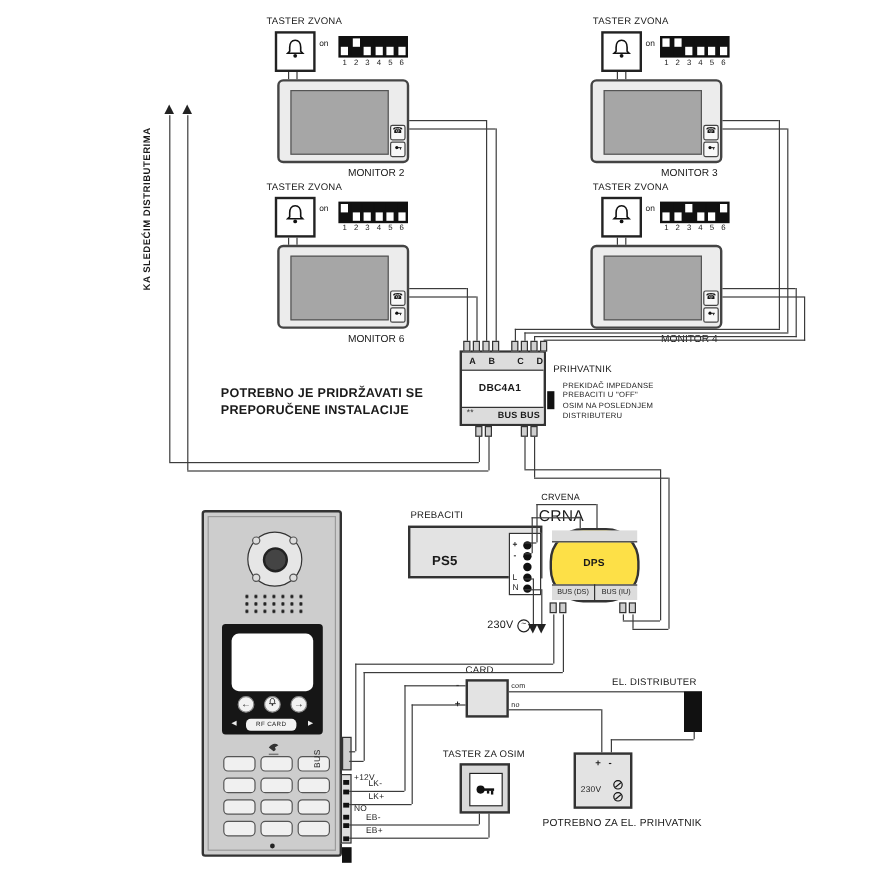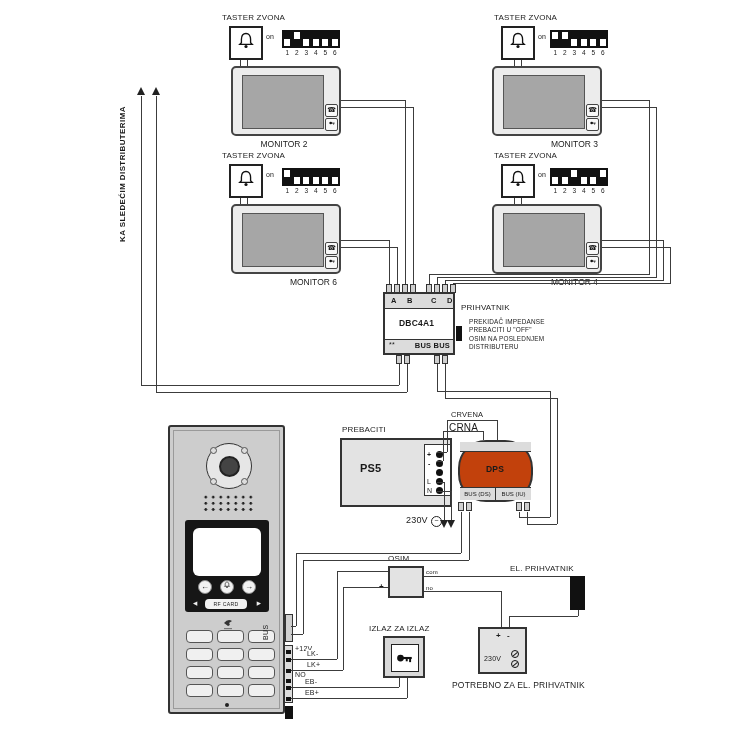--- a/index.html
+++ b/index.html
@@ -247,21 +247,21 @@
 <div class="monitor" style="left:492px;top:204px;">
   <div class="mscreen"></div>
   <div class="micon" style="top:36px;">☎</div>
   <div class="micon" style="top:50px;"><svg width="8" height="8" viewBox="0 0 24 24">
         <circle cx="8" cy="12" r="4" fill="#111"></circle>
         <rect x="11" y="11" width="9" height="2.4" fill="#111"></rect>
         <rect x="16" y="13" width="2.2" height="4" fill="#111"></rect>
       </svg></div>
 </div>
 
-<div class="mlabel" style="left:231px;top:139px;text-align:center;">MONITOR 2</div>
+<div class="mlabel" style="left:231px;top:139px;">MONITOR 2</div>
 <div class="mlabel" style="left:492px;top:139px;">MONITOR 3</div>
 <div class="mlabel" style="left:231px;top:277px;">MONITOR 6</div>
 <div class="mlabel" style="left:492px;top:277px;">MONITOR 4</div>
 
 <div class="graybox" style="left:383px;top:292px;width:72px;height:63px;background:#fff;">
   <div style="position:absolute;left:0;top:0;right:0;height:14px;background:#dcdcdc;border-bottom:1.5px solid #333;">
     <span class="lbl" style="left:6px;top:2px;font-size:7.5px;font-weight:bold;">A</span>
     <span class="lbl" style="left:22px;top:2px;font-size:7.5px;font-weight:bold;">B</span>
     <span class="lbl" style="left:46px;top:2px;font-size:7.5px;font-weight:bold;">C</span>
     <span class="lbl" style="left:62px;top:2px;font-size:7.5px;font-weight:bold;">D</span>
@@ -288,46 +288,48 @@
 <div class="stub" style="left:426px;top:284px;"></div>
 <div class="stub" style="left:434px;top:284px;"></div>
 <div class="stub" style="left:442px;top:284px;"></div>
 <div class="stub" style="left:450px;top:284px;"></div>
 <div class="stub" style="left:396px;top:355px;"></div>
 <div class="stub" style="left:404px;top:355px;"></div>
 <div class="stub" style="left:434px;top:355px;"></div>
 <div class="stub" style="left:442px;top:355px;"></div>
 
 <div class="warn" style="left:184px;top:322px;">
+  <div>POTREBNO JE PRIDRŽAVATI SE</div>
+  <div>PREPORUČENE INSTALACIJE</div>
 </div>
 
 <div class="lbl" style="left:342px;top:425px;">PREBACITI</div>
-<div class="graybox" style="left:340px;top:438px;width:112px;height:69px;">
+<div class="graybox" style="left:340px;top:438px;width:112px;height:44px;">
   <div class="lbl" style="left:18px;top:22px;font-size:11px;font-weight:bold;">PS5</div>
   <div style="position:absolute;left:82px;top:4px;width:25px;height:50px;background:#fff;border:1px solid #333;">
     <span class="lbl" style="left:2px;top:6px;font-size:7px;font-weight:bold;">+</span>
     <span class="lbl" style="left:3px;top:15px;font-size:7px;font-weight:bold;">-</span>
     <span class="lbl" style="left:2px;top:33px;font-size:7px;">L</span>
     <span class="lbl" style="left:2px;top:42px;font-size:7px;">N</span>
     <div class="dot" style="left:11px;top:6px;"></div>
     <div class="dot" style="left:11px;top:15px;"></div>
     <div class="dot" style="left:11px;top:24px;"></div>
     <div class="dot" style="left:11px;top:33px;"></div>
     <div class="dot" style="left:11px;top:42px;"></div>
   </div>
 </div>
 <div class="lbl" style="left:406px;top:515px;font-size:9px;">230V</div>
 <div style="position:absolute;left:431px;top:516px;width:9px;height:9px;border:1px solid #222;border-radius:50%;font-size:7px;line-height:8px;text-align:center;">~</div>
 <div class="arrow-dn" style="left:440px;top:520px;"></div>
 <div class="arrow-dn" style="left:447px;top:520px;"></div>
 
 <div class="lbl lbl-bg" style="left:450px;top:410px;font-size:7.5px;">CRVENA</div>
-<div class="lbl lbl-bg" style="left:448px;top:422px;font-size:10px;">CRNA</div>
-
-<div class="graybox" style="left:458px;top:440px;width:75px;height:62px;background:#c2410c;border-radius:28px;">
+<div class="lbl lbl-bg" style="left:448px;top:422px;font-size:13px;">CRNA</div>
+
+<div class="graybox" style="left:458px;top:440px;width:75px;height:62px;background:#fde047;border-radius:28px;">
   <div style="position:absolute;left:0;top:0;right:0;height:9px;background:#dcdcdc;border-bottom:1px solid #333;"></div>
   <div class="lbl" style="left:26px;top:22px;font-size:8.5px;font-weight:bold;">DPS</div>
   <div style="position:absolute;left:0;bottom:0;width:35px;height:12px;background:#dcdcdc;border-top:1px solid #333;border-right:1px solid #333;text-align:center;font-size:6px;line-height:12px;">BUS (DS)</div>
   <div style="position:absolute;right:0;bottom:0;width:35px;height:12px;background:#dcdcdc;border-top:1px solid #333;border-left:1px solid #333;text-align:center;font-size:6px;line-height:12px;">BUS (IU)</div>
 </div>
 <div class="stub" style="left:458px;top:502px;"></div>
 <div class="stub" style="left:466px;top:502px;"></div>
 <div class="stub" style="left:516px;top:502px;"></div>
 <div class="stub" style="left:524px;top:502px;"></div>
 
@@ -384,31 +386,31 @@
 </div>
 <div style="position:absolute;left:285px;top:706px;width:8px;height:13px;background:#111;"></div>
 
 <div class="lbl lbl-bg" style="left:294px;top:645px;font-size:7px;">+12V</div>
 <div class="lbl lbl-bg" style="left:306px;top:650px;font-size:7px;">LK-</div>
 <div class="lbl lbl-bg" style="left:306px;top:661px;font-size:7px;">LK+</div>
 <div class="lbl lbl-bg" style="left:294px;top:671px;font-size:7px;">NO</div>
 <div class="lbl lbl-bg" style="left:304px;top:678px;font-size:7px;">EB-</div>
 <div class="lbl lbl-bg" style="left:304px;top:689px;font-size:7px;">EB+</div>
 
-<div class="lbl" style="left:388px;top:554px;">OSIM</div>
+<div class="lbl" style="left:388px;top:554px;">CARD</div>
 <div class="graybox" style="left:388px;top:566px;width:36px;height:32px;"></div>
 <div class="lbl" style="left:380px;top:566px;font-size:8px;font-weight:bold;">-</div>
 <div class="lbl" style="left:379px;top:582px;font-size:8px;font-weight:bold;">+</div>
 <div class="lbl tinytxt" style="left:426px;top:569px;">com</div>
 <div class="lbl tinytxt" style="left:426px;top:585px;">no</div>
 
-<div class="lbl" style="left:510px;top:564px;">EL. PRIHVATNIK</div>
+<div class="lbl" style="left:510px;top:564px;">EL. DISTRIBUTER</div>
 <div style="position:absolute;left:570px;top:576px;width:15px;height:34px;background:#111;"></div>
 
-<div class="lbl" style="left:369px;top:624px;">IZLAZ ZA IZLAZ</div>
+<div class="lbl" style="left:369px;top:624px;">TASTER ZA OSIM</div>
 <div class="graybox" style="left:383px;top:636px;width:42px;height:42px;background:#d9d9d9;">
   <div style="position:absolute;left:6px;top:6px;width:26px;height:26px;background:#fff;border:1.5px solid #222;display:flex;align-items:center;justify-content:center;">
     <svg width="18" height="12" viewBox="0 0 24 14">
         <circle cx="6" cy="7" r="4.5" fill="#111"></circle>
         <rect x="9" y="5.6" width="12" height="2.8" fill="#111"></rect>
         <rect x="17.5" y="8" width="2.6" height="4.5" fill="#111"></rect>
         <rect x="13" y="8" width="2.6" height="3.4" fill="#111"></rect>
       </svg>
   </div>
 </div>

